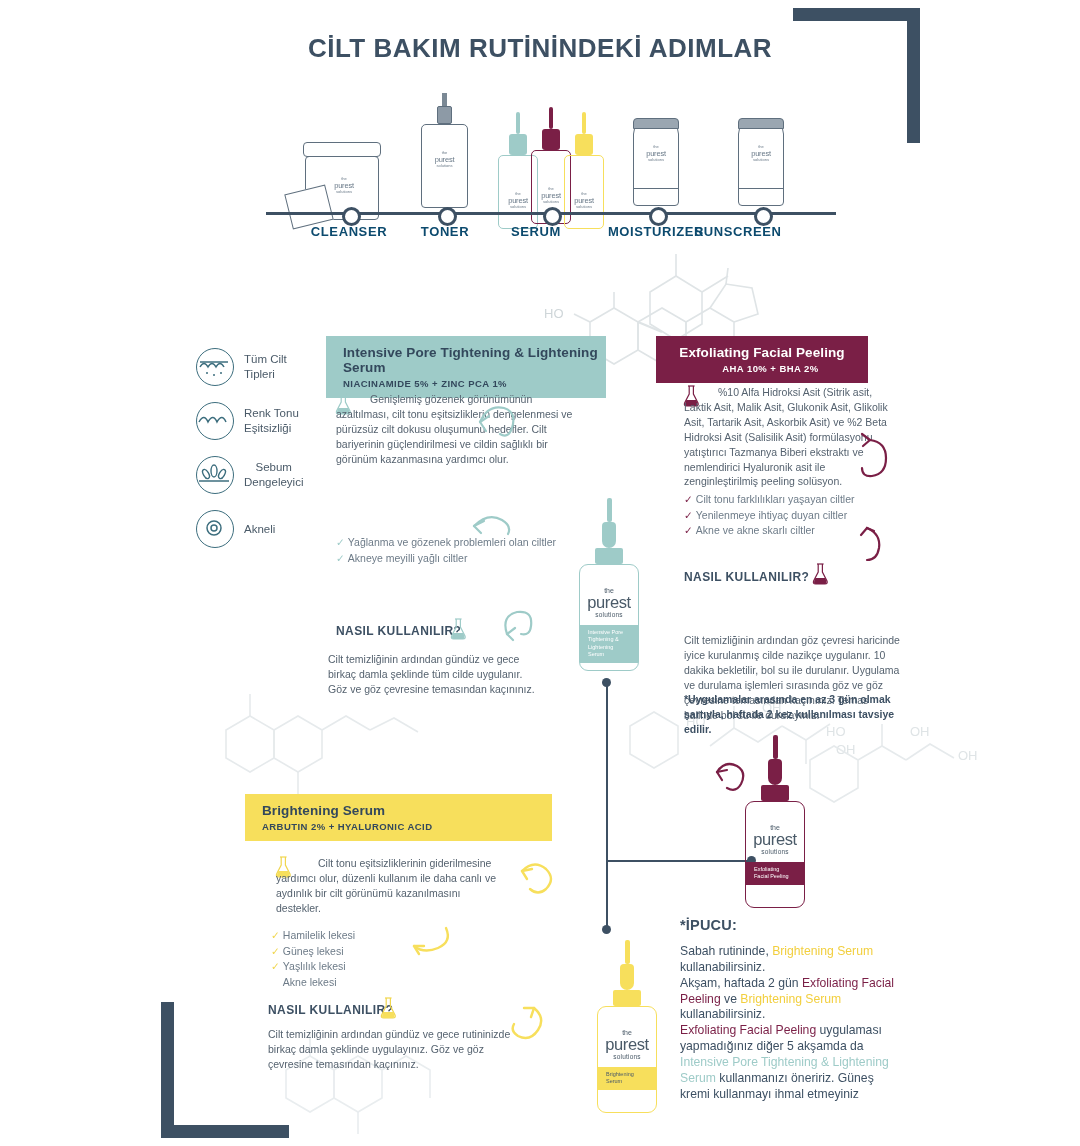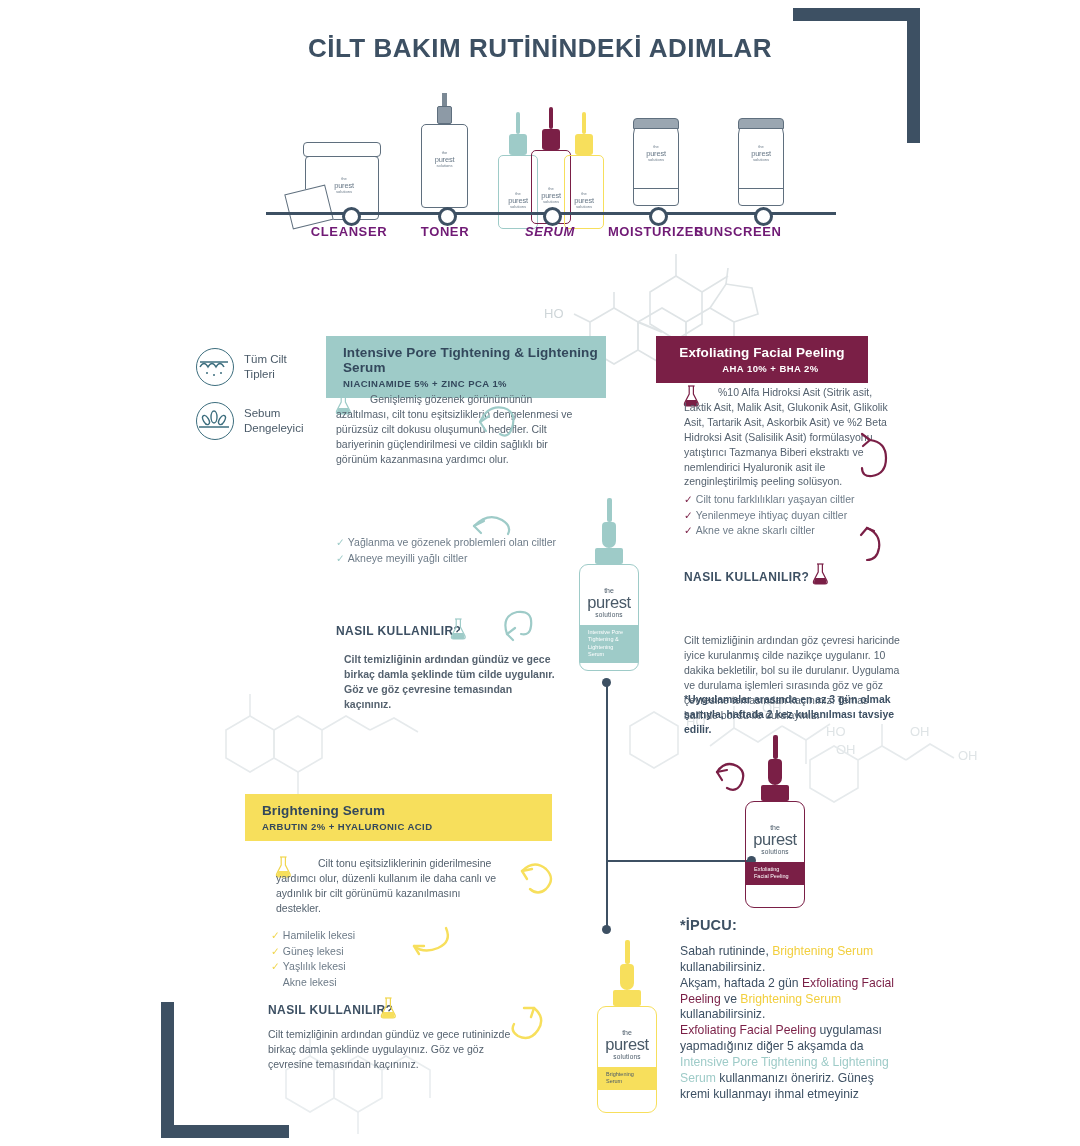--- a/index.html
+++ b/index.html
@@ -16,21 +16,21 @@
 
   
   #page-title{left:0;top:33px;width:1080px;text-align:center;
     font-size:26px;font-weight:700;letter-spacing:.5px;color:#3d5063;}
 
   
   #routine-track{left:266px;top:212px;width:570px;height:3px;background:#3d5063;}
   .node{position:absolute;width:13px;height:13px;border-radius:50%;
     background:#fff;border:3px solid #3d5063;top:-5px;}
   .step-label{position:absolute;top:224px;font-size:13px;font-weight:700;
-    letter-spacing:.6px;color:#701a75;text-align:left;transform:translateX(-50%);}
+    letter-spacing:.6px;color:#0c4a6e;text-align:left;transform:translateX(-50%);}
 
   
   .prod{position:absolute;}
   .ptxt{font-size:4px;line-height:1.15;text-align:center;color:#6a7a89;}
   .ptxt b{font-size:7.5px;font-weight:400;display:block;letter-spacing:-.2px;}
 
   
   #prod-cleanser{left:305px;top:142px;}
   .jar{width:72px;height:62px;border:1.4px solid #5f6f7e;border-radius:4px;}
   .jar-lid{width:76px;height:13px;border:1.4px solid #5f6f7e;border-radius:4px;
@@ -278,21 +278,21 @@
   <div class="abs" id="routine-track">
     <div class="node" style="left:76px;"></div>
     <div class="node" style="left:172px;"></div>
     <div class="node" style="left:277px;"></div>
     <div class="node" style="left:383px;"></div>
     <div class="node" style="left:488px;"></div>
   </div>
 
   <div class="step-label" style="left:349px;">CLEANSER</div>
   <div class="step-label" style="left:445px;">TONER</div>
-  <div class="step-label" style="left:550px;font-style:italic;">SERUM</div>
+  <div class="step-label" style="left:536px;">SERUM</div>
   <div class="step-label" style="left:656px;">MOISTURIZER</div>
   <div class="step-label" style="left:738px;">SUNSCREEN</div>
 </div>
 
 <div class="abs" id="skin-types">
 
   <div class="st-row">
     <div class="st-icon">
       <svg width="34" height="34" viewBox="0 0 34 34">
         <path d="M3 13 H31" stroke="#3d6e7e" stroke-width="1.5" fill="none"></path>
@@ -300,35 +300,53 @@
         <circle cx="10" cy="24" r="1" fill="#3d6e7e"></circle>
           <circle cx="17" cy="26" r="1" fill="#3d6e7e"></circle>
         <circle cx="24" cy="24" r="1" fill="#3d6e7e"></circle>
       </svg>
       <span class="st-plus">+</span>
     </div>
     <div class="st-label" style="white-space: pre-line;">Tüm Cilt
 Tipleri</div>
   </div>
 
+  <div class="st-row">
+    <div class="st-icon">
+      <svg width="34" height="34" viewBox="0 0 34 34">
+        <path d="M2 19 q5 -9 9 0 q5 -9 9 0 q5 -9 9 0" stroke="#3d6e7e" stroke-width="1.5" fill="none"></path>
+      </svg>
+    </div>
+    <div class="st-label" style="white-space: pre-line;">Renk Tonu
+Eşitsizliği</div>
+  </div>
 
 
   <div class="st-row">
     <div class="st-icon">
       <svg width="34" height="34" viewBox="0 0 34 34">
         <path d="M2 24 H32" stroke="#3d6e7e" stroke-width="1.5" fill="none"></path>
         <ellipse cx="17" cy="14" rx="3" ry="6" stroke="#3d6e7e" stroke-width="1.4" fill="none"></ellipse>
         <ellipse cx="9" cy="17" rx="2.6" ry="5" stroke="#3d6e7e" stroke-width="1.4" fill="none" transform="rotate(-30 9 17)"></ellipse>
         <ellipse cx="25" cy="17" rx="2.6" ry="5" stroke="#3d6e7e" stroke-width="1.4" fill="none" transform="rotate(30 25 17)"></ellipse>
       </svg>
     </div>
-    <div class="st-label" style="white-space: pre-line;">Sebum
+    <div class="st-label" style="white-space: pre-line; text-align: center;">Sebum
 Dengeleyici</div>
   </div>
 
+  <div class="st-row">
+    <div class="st-icon">
+      <svg width="34" height="34" viewBox="0 0 34 34">
+        <circle cx="17" cy="17" r="7" stroke="#3d6e7e" stroke-width="1.5" fill="none"></circle>
+        <circle cx="17" cy="17" r="3" stroke="#3d6e7e" stroke-width="1.5" fill="none"></circle>
+      </svg>
+    </div>
+    <div class="st-label" style="white-space: pre-line;">Akneli</div>
+  </div>
 </div>
 
 <div class="banner" id="banner-teal">
   <div class="banner-title c-dark">Intensive Pore Tightening &amp; Lightening Serum</div>
   <div class="banner-sub c-dark">NIACINAMIDE 5% + ZINC PCA 1%</div>
 </div>
 
 <svg class="flask" style="left:335px;top:393px;" viewBox="0 0 17 24">
   <path d="M6.2 1 V9 L1.6 18 Q0.6 21 3.6 21 H13 Q16 21 15 18 L10.4 9 V1" fill="none" stroke="#9ecbc8" stroke-width="1.2"></path>
   <path d="M3.3 15 L13.3 15 Q16 21 13 21 H3.6 Q0.6 21 3.3 15 Z" fill="#9ecbc8"></path>
@@ -341,21 +359,21 @@
   <div><span class="tick">✓</span><span style="color: rgb(109, 123, 136); white-space: pre-line;">Yağlanma ve gözenek problemleri olan ciltler</span></div>
   <div><span class="tick">✓</span><span style="color: rgb(109, 123, 136); white-space: pre-line;">Akneye meyilli yağlı ciltler</span></div>
 </div>
 
 <div class="howto" style="left:336px;top:624px;">NASIL KULLANILIR?</div>
 <svg class="flask" style="left:450px;top:618px;" viewBox="0 0 17 24">
   <path d="M6.2 1 V9 L1.6 18 Q0.6 21 3.6 21 H13 Q16 21 15 18 L10.4 9 V1" fill="none" stroke="#9ecbc8" stroke-width="1.2"></path>
   <path d="M3.3 15 L13.3 15 Q16 21 13 21 H3.6 Q0.6 21 3.3 15 Z" fill="#9ecbc8"></path>
   <path d="M5 1 H11.6" stroke="#9ecbc8" stroke-width="1.2"></path>
 </svg>
-<div class="body-txt" style="left:344px;top:652px;width:216px;font-weight:bold;">Cilt temizliğinin ardından gündüz ve gece birkaç damla şeklinde tüm cilde uygulanır. Göz ve göz çevresine temasından kaçınınız.</div>
+<div class="body-txt" style="left:328px;top:652px;width:216px;">Cilt temizliğinin ardından gündüz ve gece birkaç damla şeklinde tüm cilde uygulanır. Göz ve göz çevresine temasından kaçınınız.</div>
 
 <svg class="deco" style="left:472px;top:398px;" width="60" height="50" viewBox="0 0 60 50">
   <path d="M8 24 Q16 6 32 10 Q45 14 40 30 Q36 41 28 36" fill="none" stroke="#9ecbc8" stroke-width="2.2" stroke-linecap="round"></path>
   <path d="M8 24 L17 18 M8 24 L14 33" fill="none" stroke="#9ecbc8" stroke-width="2.2" stroke-linecap="round"></path>
 </svg>
 <svg class="deco" style="left:468px;top:508px;" width="52" height="36" viewBox="0 0 52 36">
   <path d="M6 18 Q20 4 34 12 Q44 18 40 26" fill="none" stroke="#9ecbc8" stroke-width="2.2" stroke-linecap="round"></path>
   <path d="M6 18 L16 13 M6 18 L13 25" fill="none" stroke="#9ecbc8" stroke-width="2.2" stroke-linecap="round"></path>
 </svg>
 <svg class="deco" style="left:497px;top:604px;" width="50" height="46" viewBox="0 0 50 46">

